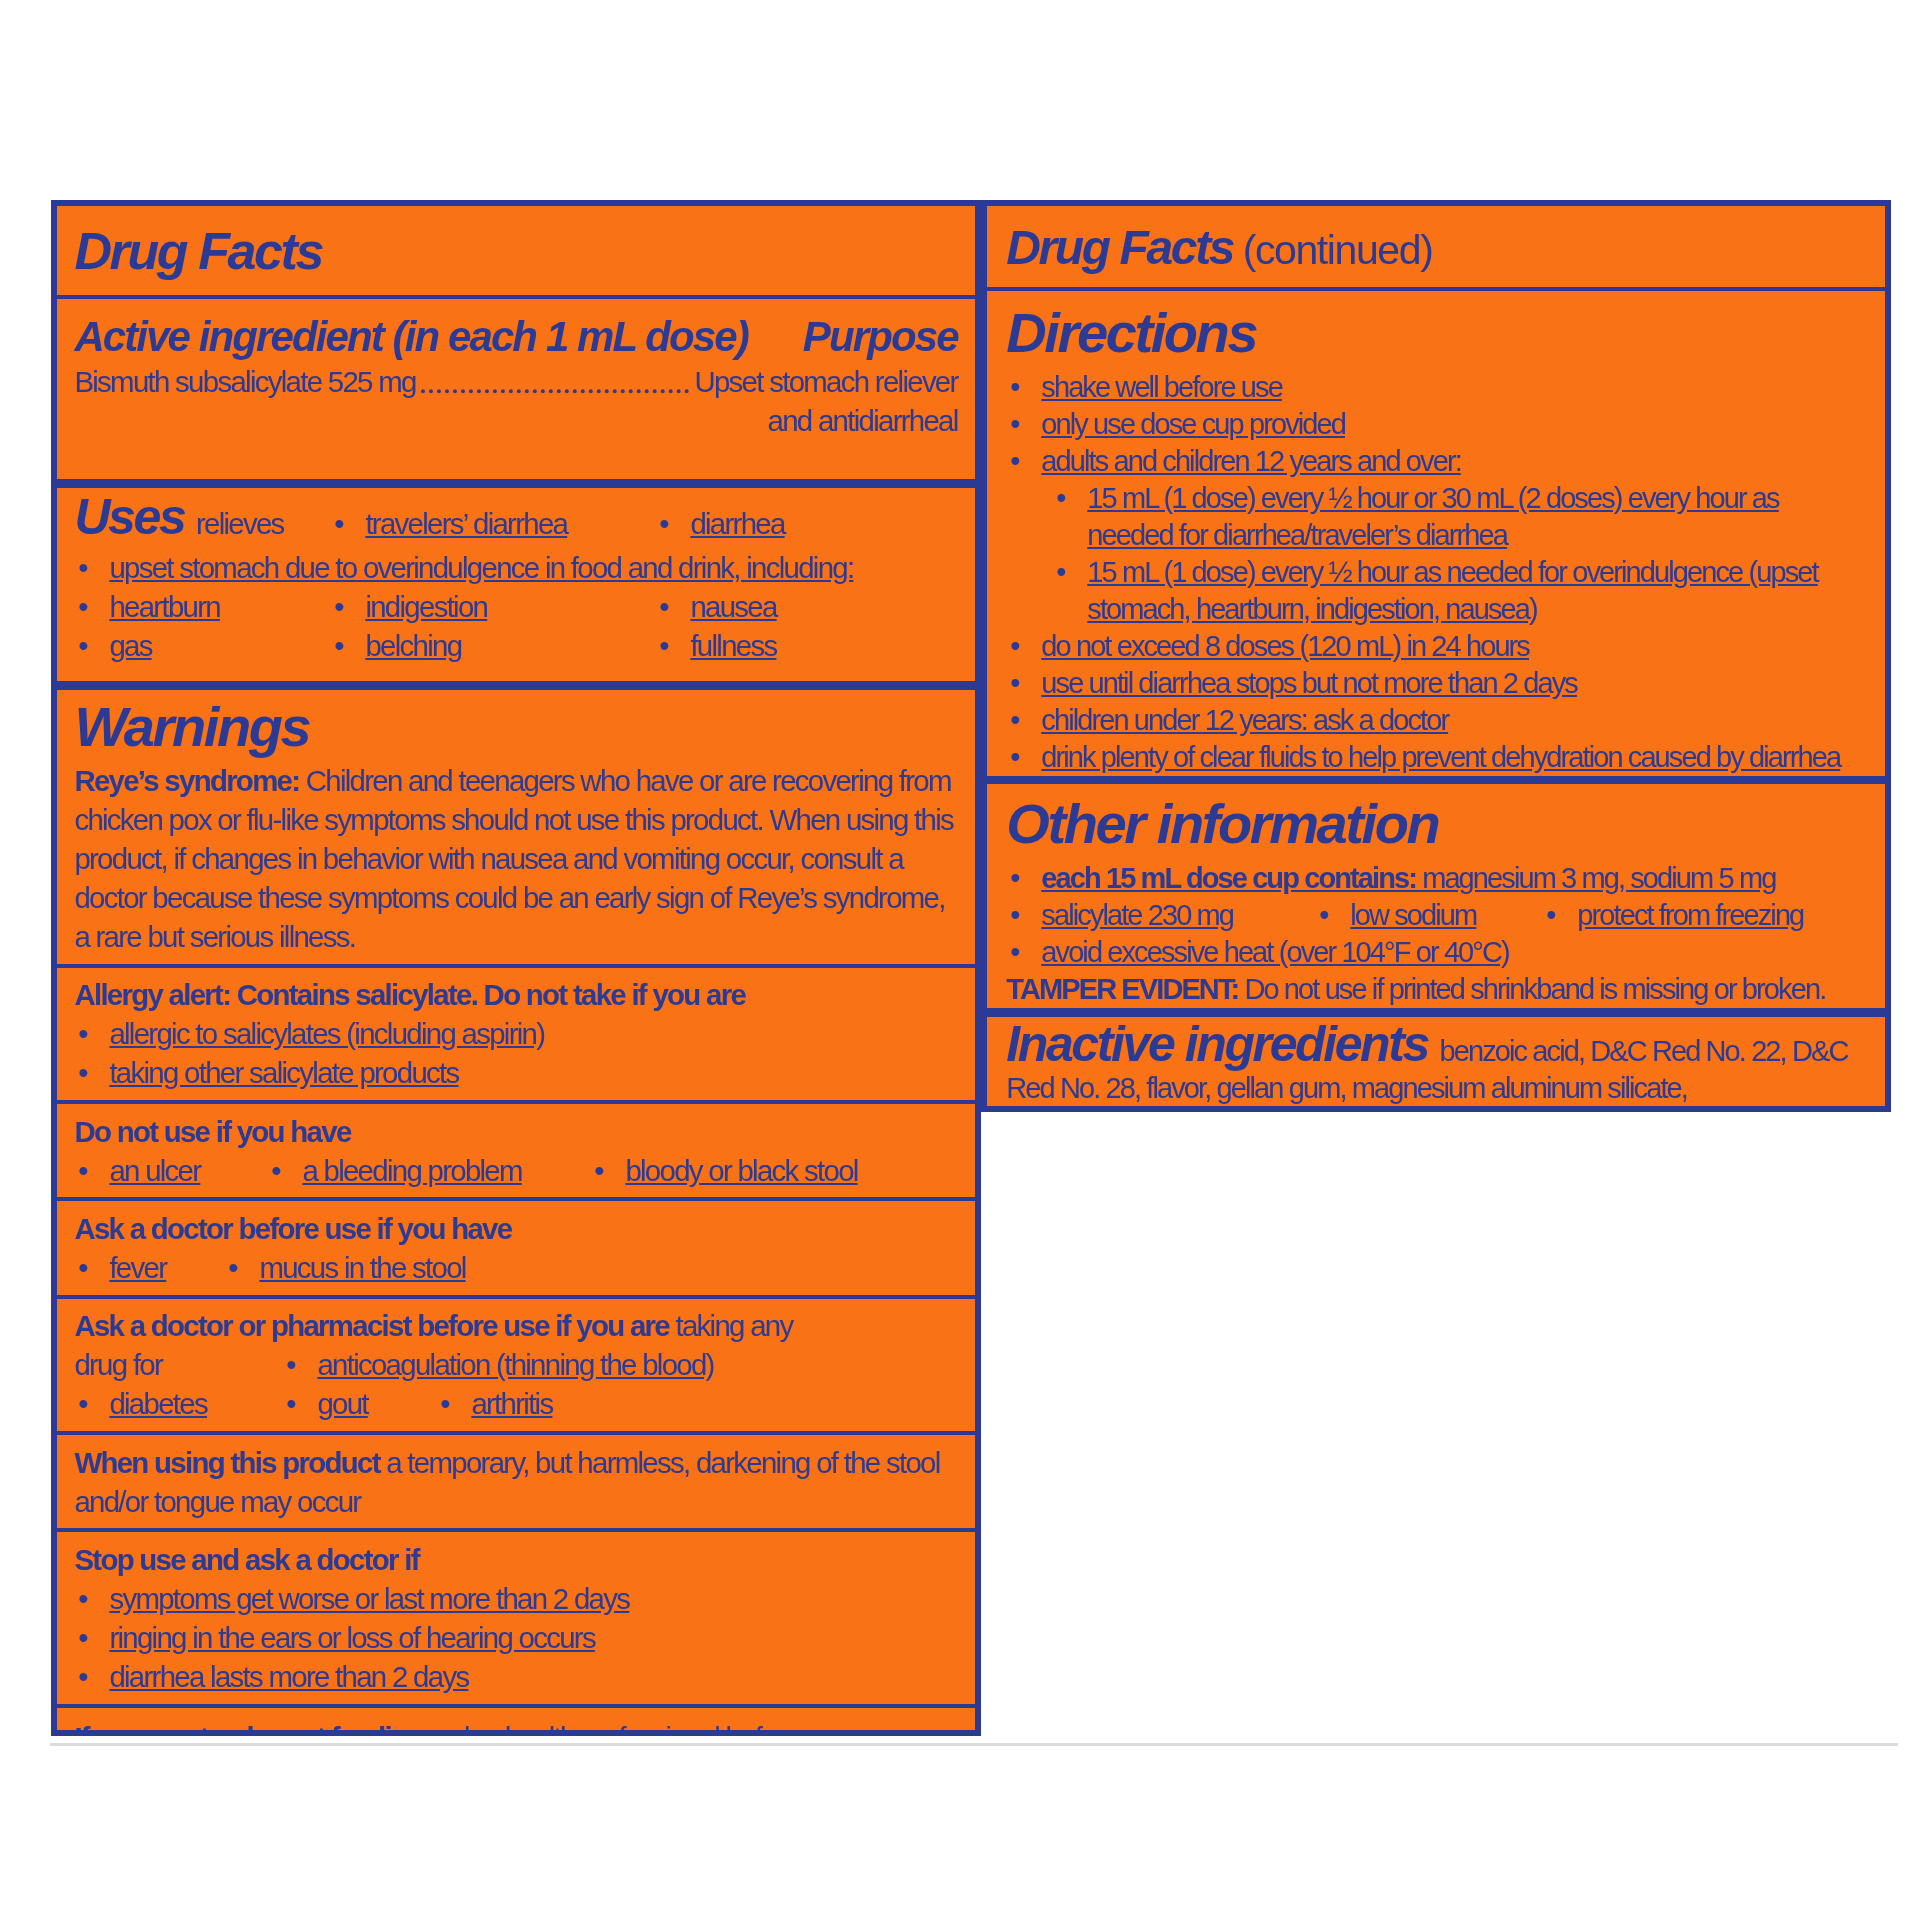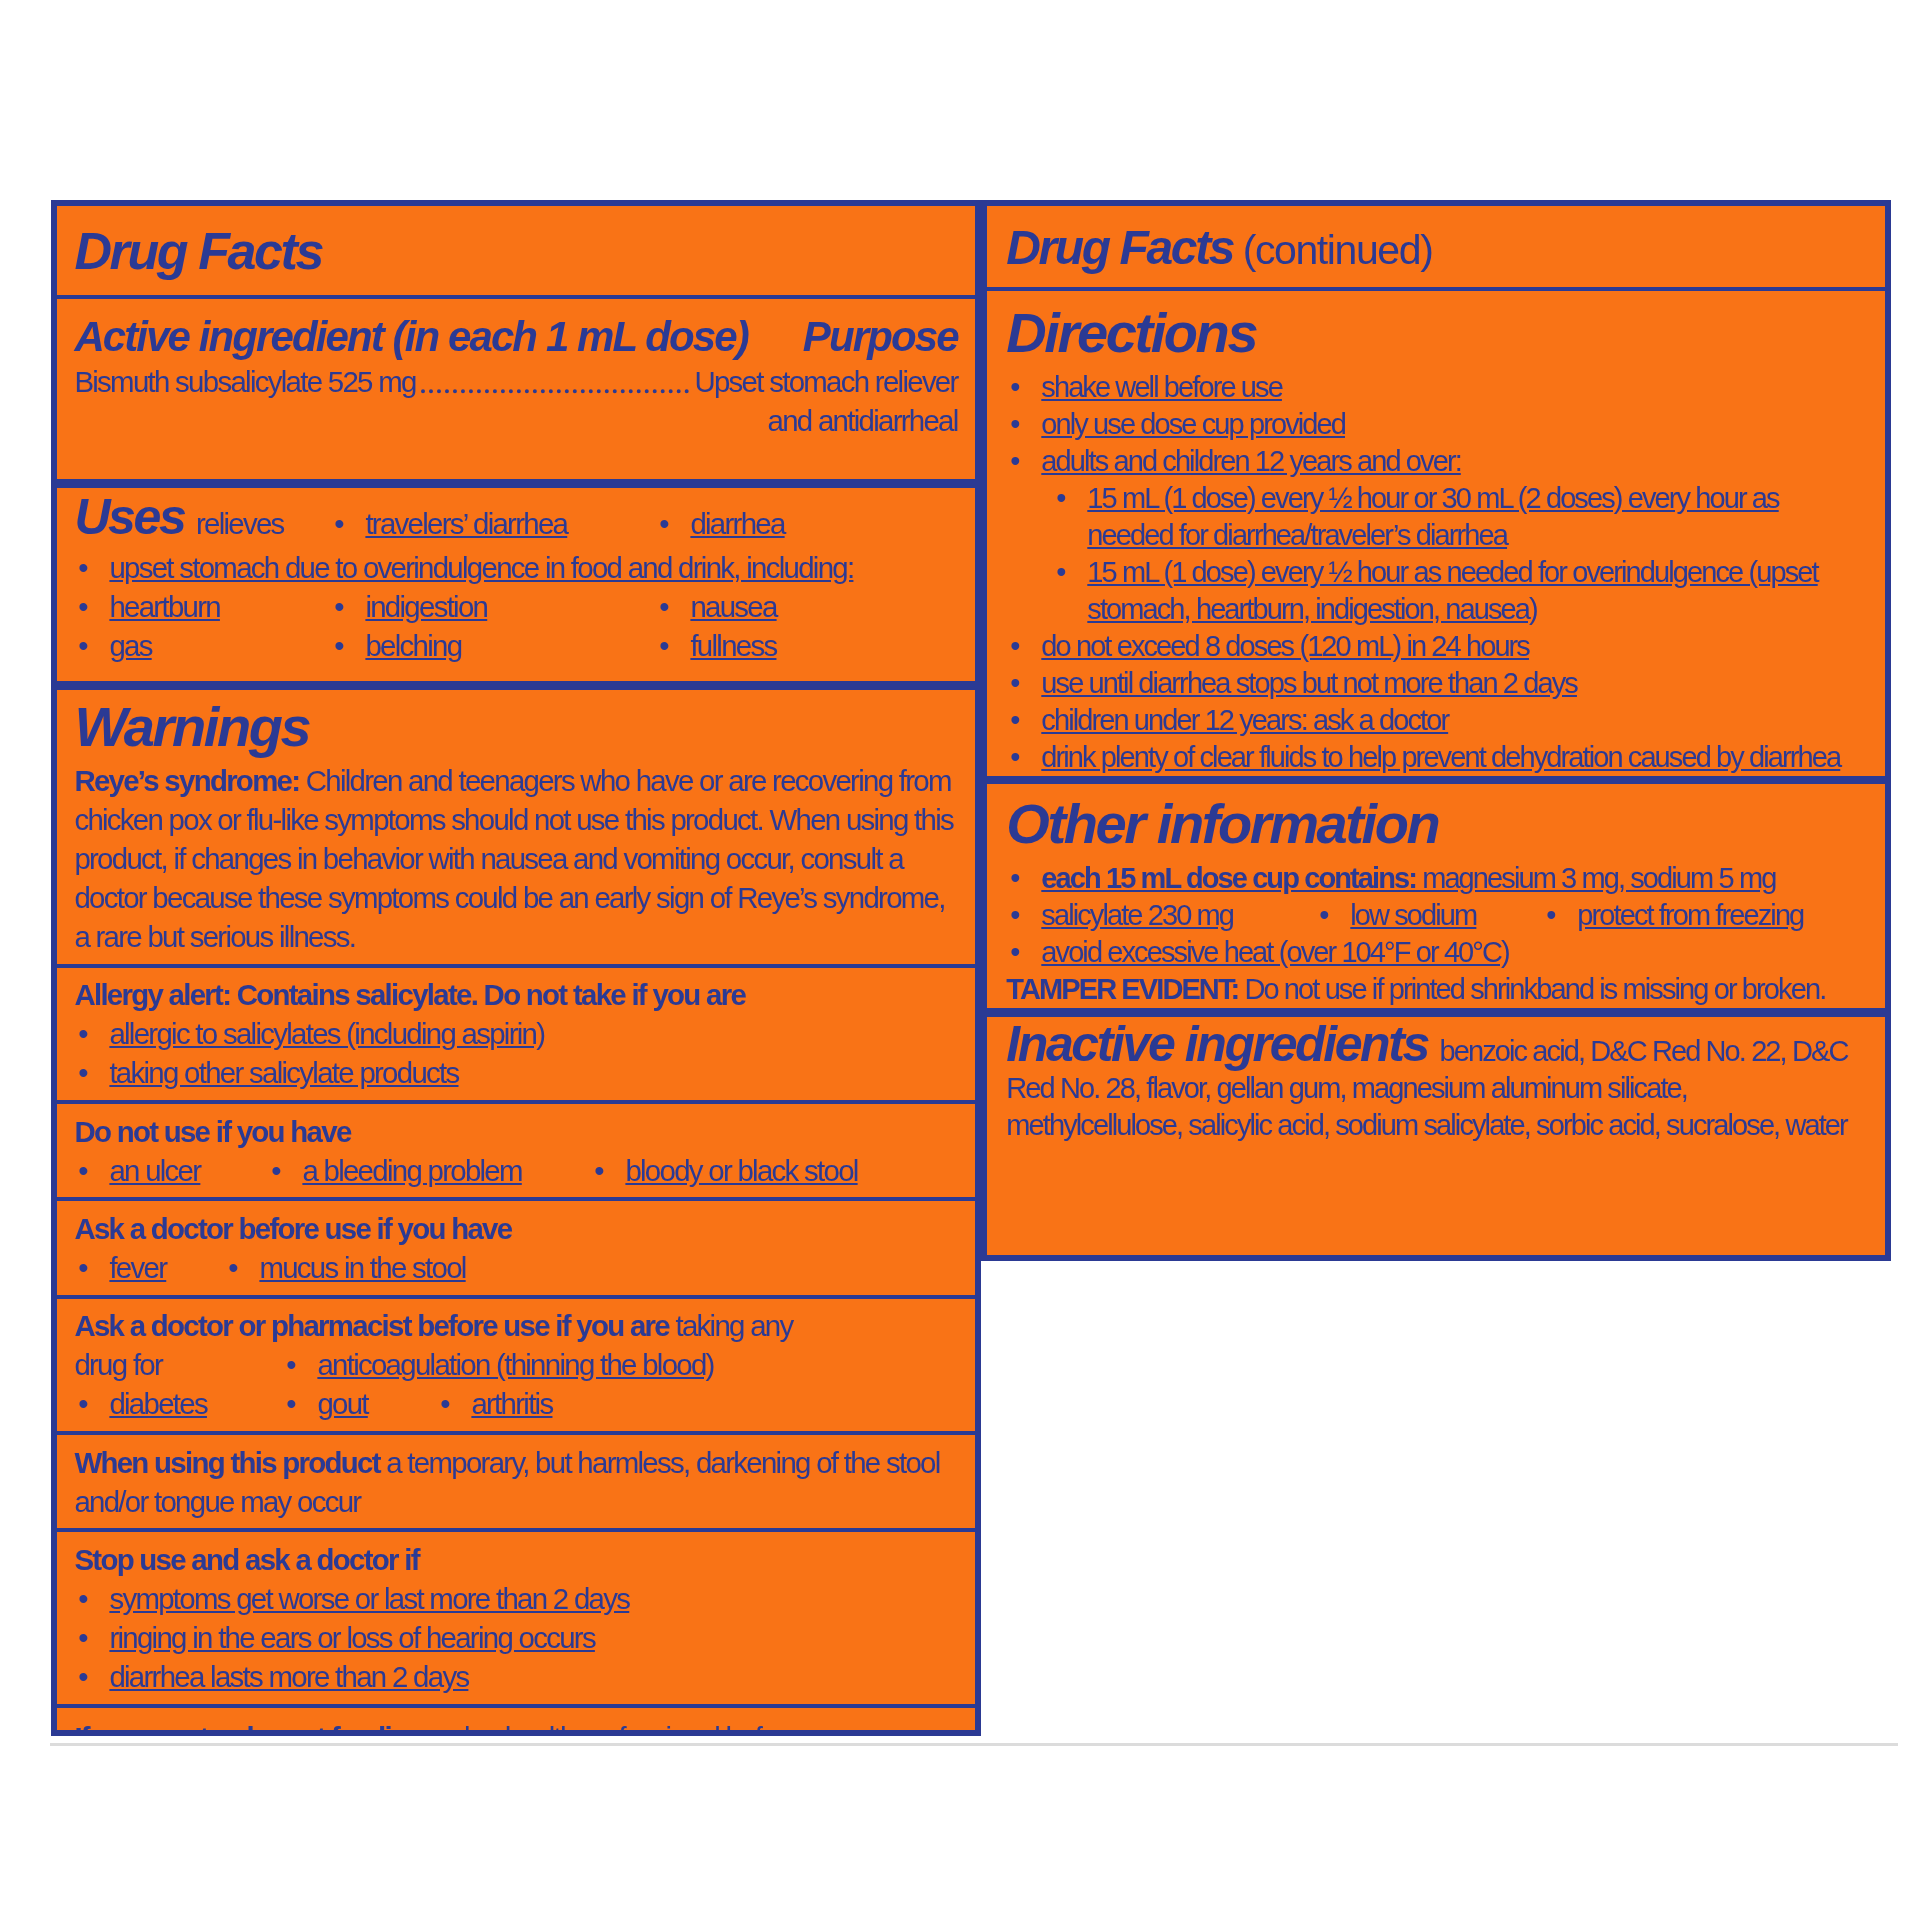--- a/index.html
+++ b/index.html
@@ -3,21 +3,21 @@
 <meta charset="utf-8">
 <style>
   html,body{margin:0;padding:0;}
   body{
     width:1931px;height:1931px;background:#ffffff;position:relative;
     font-family:"Liberation Sans", sans-serif;color:#2b3a94;
     -webkit-font-smoothing:antialiased;
   }
   .box{position:absolute;box-sizing:border-box;border:6.8px solid #2b3a94;background:#f97316;overflow:hidden;}
   #left-box{left:51px;top:200px;width:930px;height:1536px;padding:0 17.4px;}
-  #right-box{left:981px;top:200px;width:910px;height:1061px;padding:0 19.3px;}
+  #right-box{left:981px;top:200px;width:910px;height:912px;padding:0 19.3px;}
 
   .h1{font-size:52px;line-height:60px;font-weight:700;font-style:italic;letter-spacing:-2.4px;}
   .h1-suffix{font-size:41px;font-weight:400;font-style:normal;letter-spacing:-1.4px;margin-left:9.7px;}
   .h2{font-size:56px;line-height:64px;font-weight:700;font-style:italic;letter-spacing:-2.4px;display:block;}
   .h2-inline{font-size:50px;font-weight:700;font-style:italic;letter-spacing:-2.4px;margin-right:11.6px;}
   .h3{font-size:42px;line-height:50px;font-weight:700;font-style:italic;letter-spacing:-1.9px;display:flex;justify-content:space-between;}
 
   .lbody{font-size:29.4px;line-height:39px;letter-spacing:-1.7px;}
   .rbody{font-size:29px;line-height:37px;letter-spacing:-1.9px;}
   .b{font-weight:700;}

